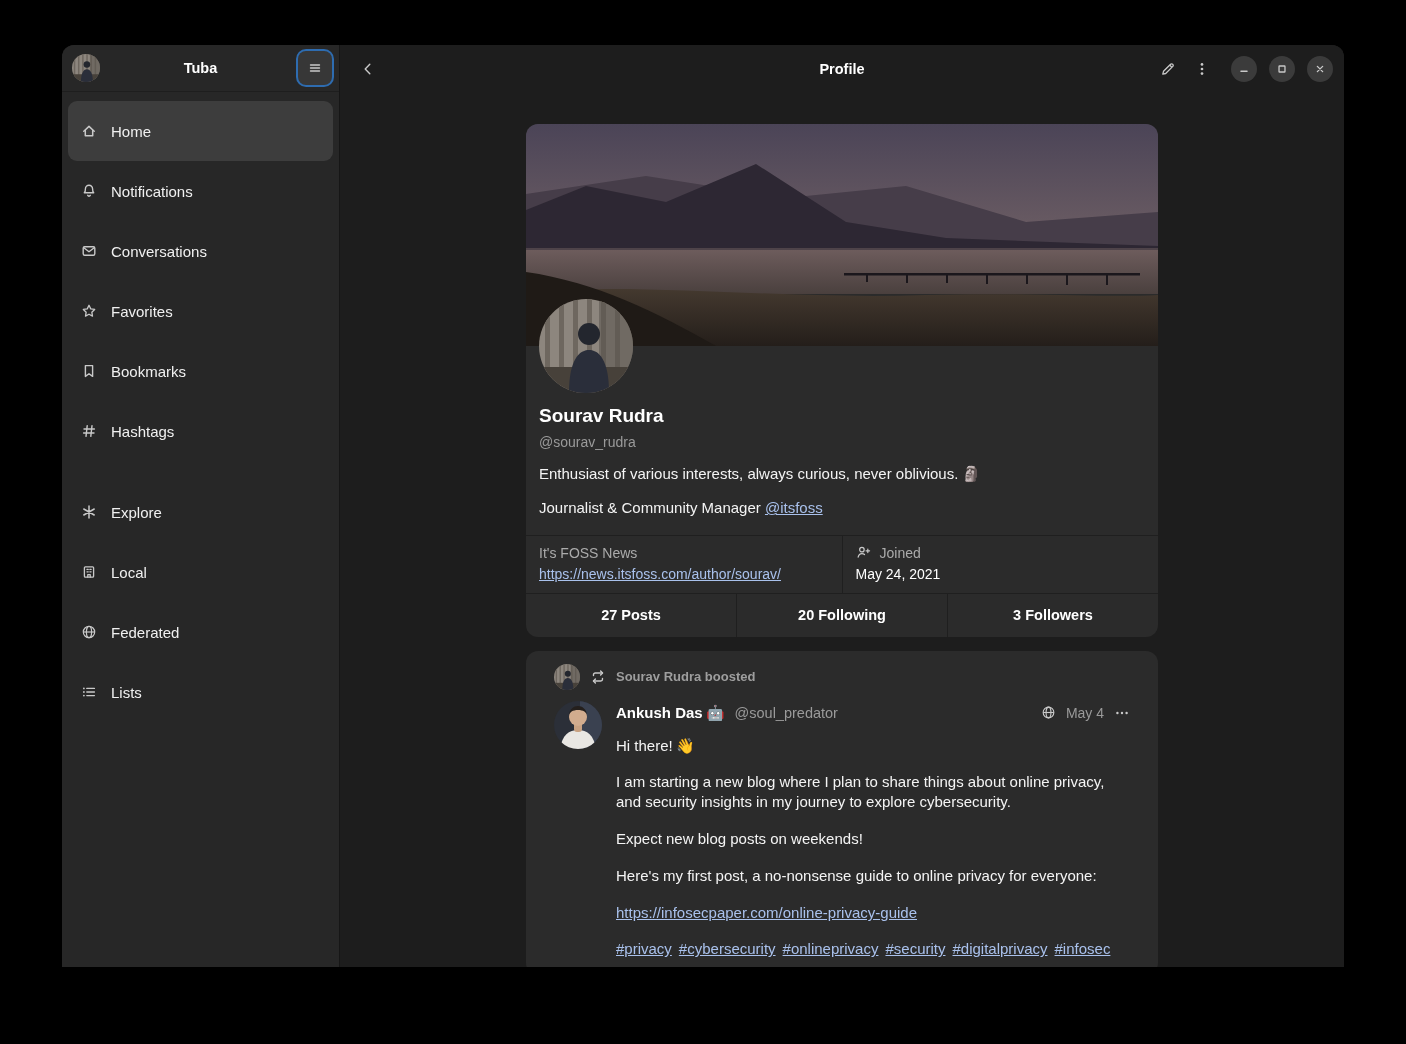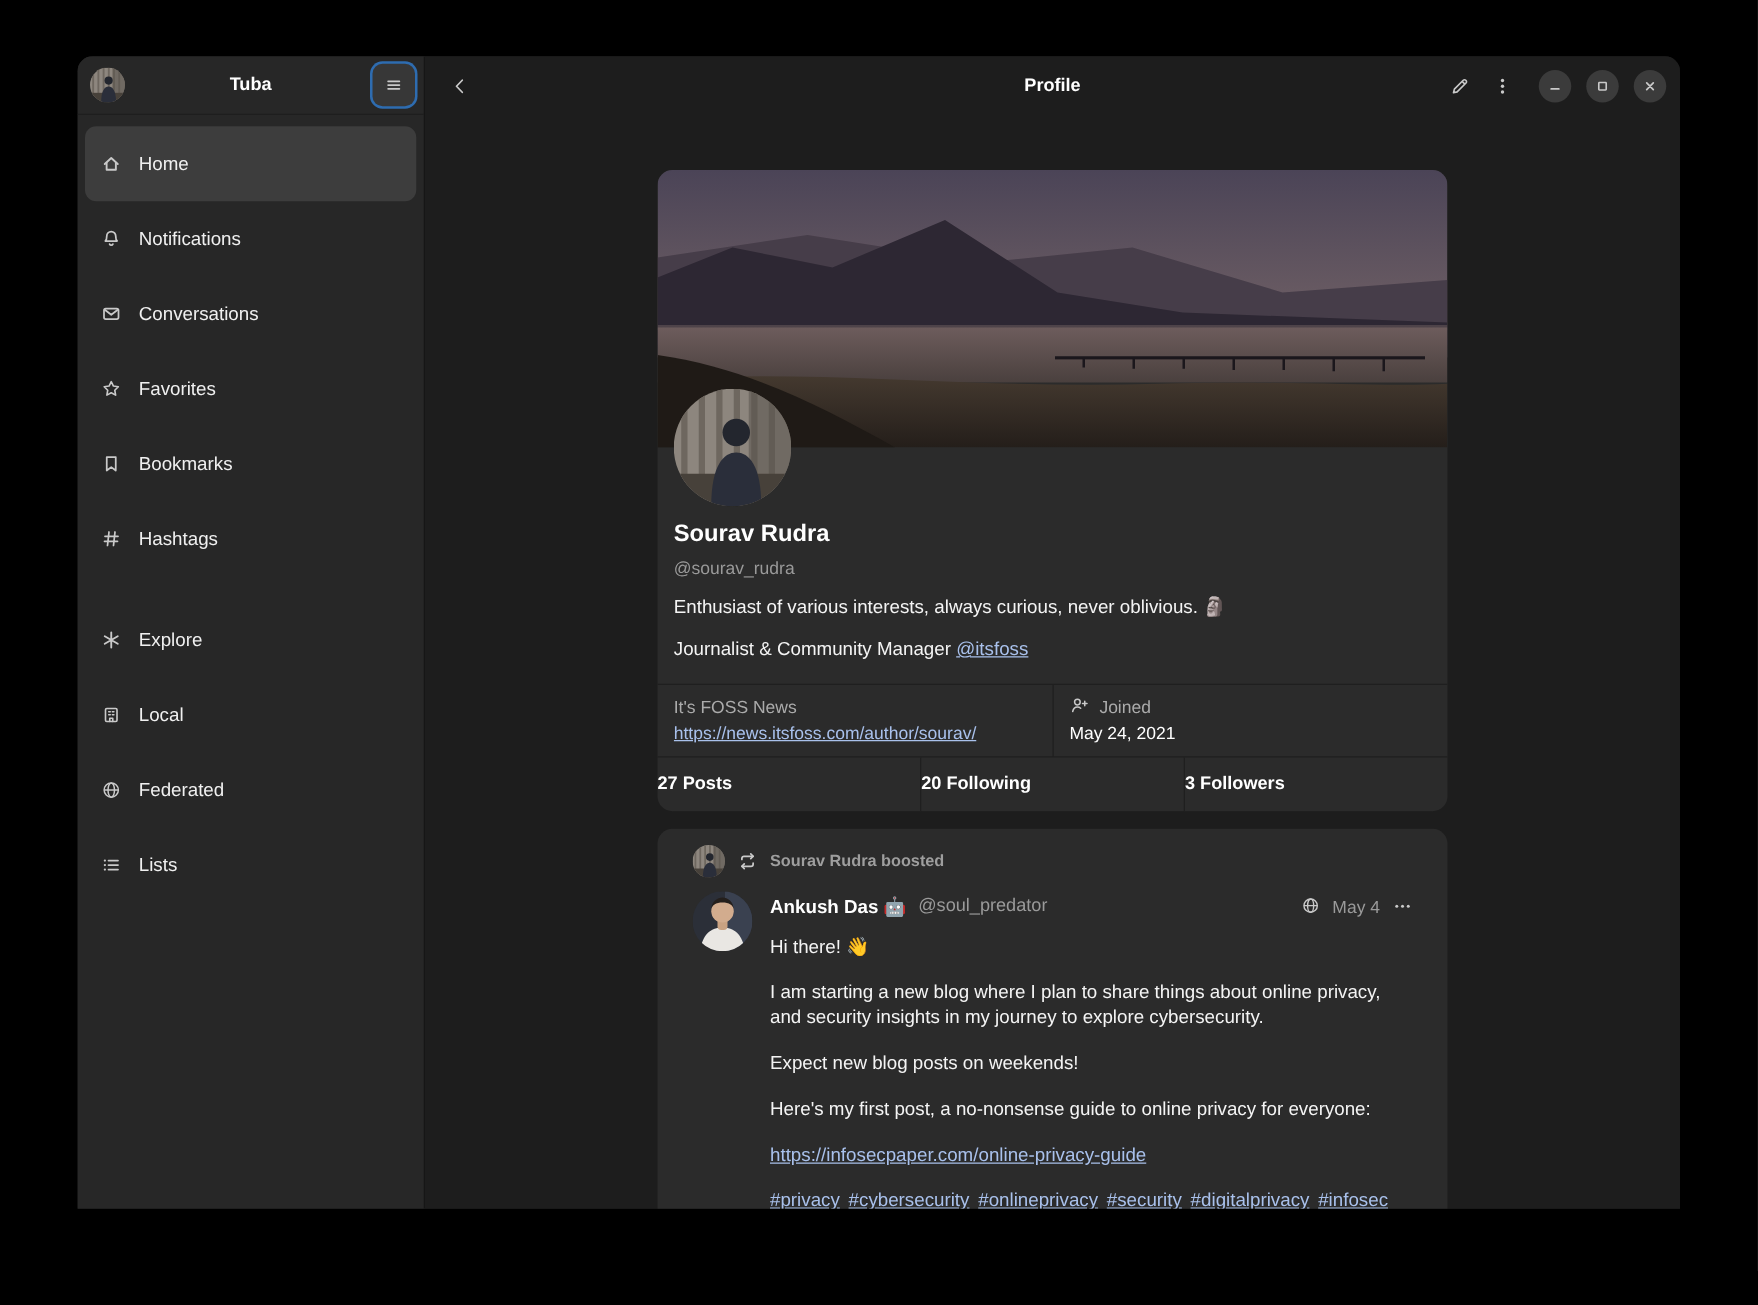--- a/index.html
+++ b/index.html
@@ -37,21 +37,21 @@
                    color:#e8e8e8; box-shadow:0 0 0 2px #2e6cb0; z-index:2; cursor:pointer; }
   .nav { padding:9px 6px 0; }
   .nav-item { height:60px; display:flex; align-items:center; gap:14px;
               padding:0 13px; border-radius:9px; color:#f0f0f0; font-size:15px; cursor:pointer; }
   .nav-item.selected { background:var(--sel); }
   .ic { display:flex; color:#c9c9c9; flex-shrink:0; }
   .ic svg { display:block; }
   .nav-gap { height:21px; }
 
   
-  .main { flex:1; min-width:0; display:flex; flex-direction:column; background:var(--bg);gap:12px; }
+  .main { flex:1; min-width:0; display:flex; flex-direction:column; background:var(--bg); }
   .m-header { height:47px; flex-shrink:0; display:flex; align-items:center;
               padding:0 11px; position:relative; }
   .m-title { position:absolute; left:0; right:0; text-align:center;
              font-weight:700; font-size:14.5px; color:#fff; pointer-events:none; }
   .icon-btn { width:34px; height:34px; border-radius:8px; display:flex; align-items:center;
               justify-content:center; color:#dcdcdc; cursor:pointer; z-index:2; }
   .header-right { margin-left:auto; display:flex; align-items:center; z-index:2; }
   .win-btn { width:26px; height:26px; border-radius:50%; background:#3b3b3b; color:#e8e8e8;
              display:flex; align-items:center; justify-content:center; margin-left:12px; cursor:pointer; }
 
@@ -67,21 +67,21 @@
   .p-avatar { width:94px; height:94px; margin-top:-47px; }
   .p-name { margin-top:12px; font-size:19px; font-weight:700; color:#fff; }
   .p-handle { margin-top:7px; color:var(--dim); font-size:14px; }
   .p-bio { margin-top:14px; font-size:15px; line-height:1.35; }
   .p-fields { display:flex; border-top:1px solid var(--line); }
   .f-cell { flex:1; min-width:0; padding:9px 13px 11px; }
   .f-cell + .f-cell { border-left:1px solid var(--line); }
   .f-label { color:#ababab; font-size:14px; display:flex; align-items:center; gap:9px; }
   .f-value { margin-top:5px; font-size:14px; color:#fff; white-space:nowrap; overflow:hidden; }
   .p-stats { display:flex; border-top:1px solid var(--line); }
-  .stat { flex:1; padding:13px 0 14px; font-size:14.5px;
+  .stat { flex:1; text-align:center; padding:13px 0 14px; font-size:14.5px;
           font-weight:700; color:#fff; cursor:pointer; }
   .stat + .stat { border-left:1px solid var(--line); }
 
   
   .post-card { margin-top:14px; padding:13px 28px 18px; }
   .boost { display:flex; align-items:center; gap:10px; color:#9e9e9e;
            font-size:13px; font-weight:600; }
   .b-avatar { width:26px; height:26px; }
   .post-main { display:flex; gap:14px; margin-top:11px; }
   .a-avatar { width:48px; height:48px; }

